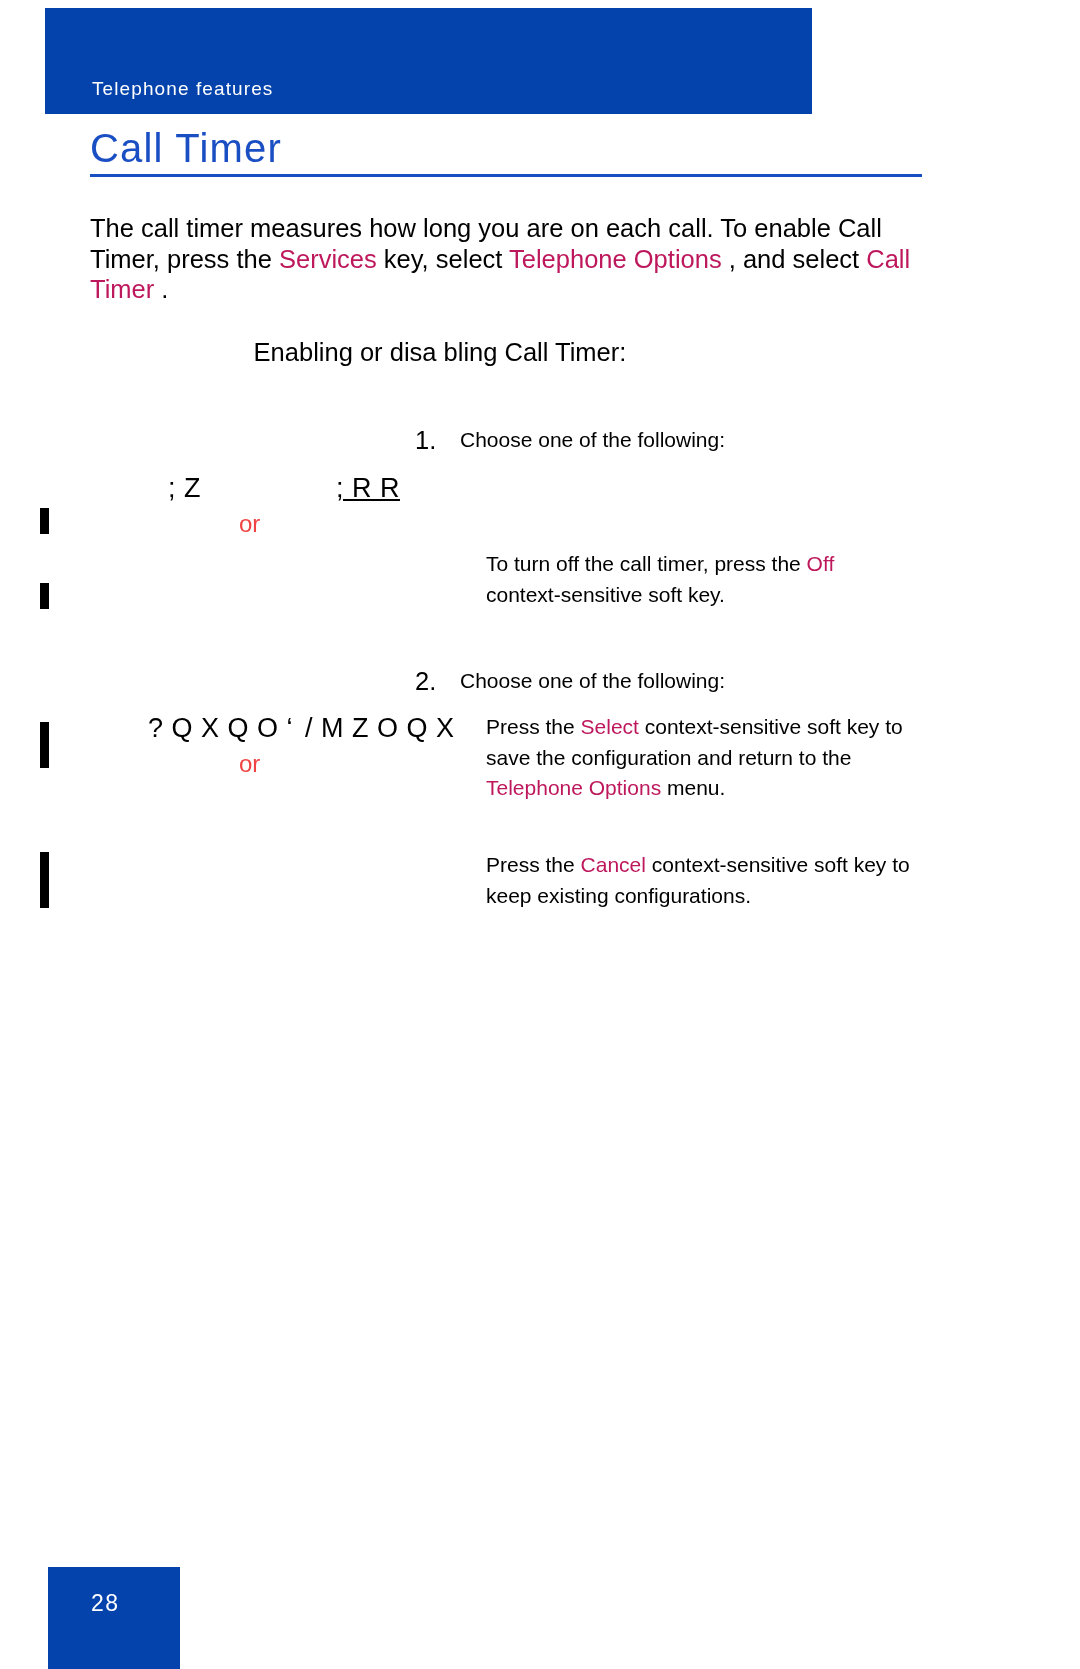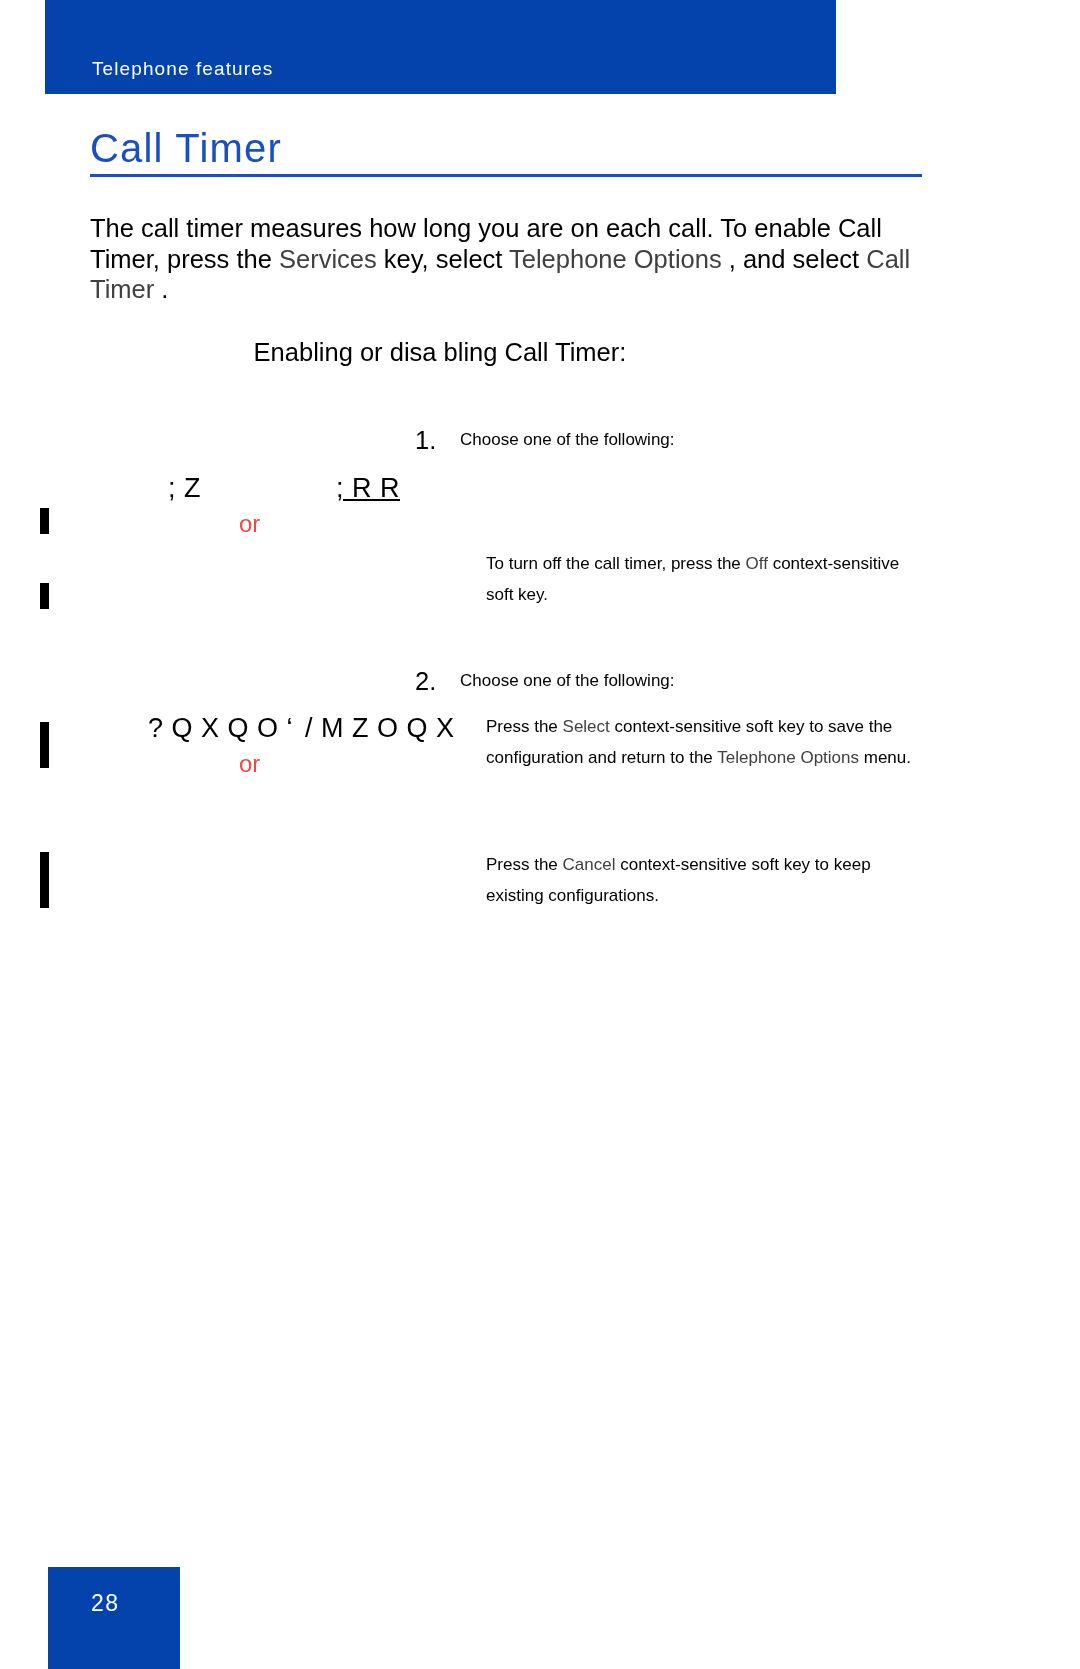--- a/index.html
+++ b/index.html
@@ -17,25 +17,24 @@
     width: 1080px;
     height: 1669px;
     background: #ffffff;
     overflow: hidden;
   }
 
   
   .header-banner {
     position: absolute;
     left: 45px;
-    top: 0px;
+    top: 8px;
     width: 767px;
-    height: 94px;
+    height: 106px;
     background: #0443ab;
-    padding-left: 24px;
   }
   .header-banner-label {
     position: absolute;
     left: 47px;
     bottom: 14px;
     color: #ffffff;
     font-size: 19px;
     letter-spacing: 1.1px;
     font-weight: 400;
     white-space: nowrap;
@@ -74,34 +73,34 @@
     width: 836px;
   }
   .enabling-line {
     left: 90px;
     top: 337px;
     width: 700px;
     text-align: center;
   }
 
   .kw {            
-    color: #404040;
+    color: #be185d;
   }
 
   
   .step-num {
     position: absolute;
     font-size: 25.5px;
     line-height: 30.5px;
     color: #000000;
     white-space: nowrap;
   }
   .step-body {
     position: absolute;
-    font-size: 17px;
+    font-size: 21px;
     line-height: 30.5px;
     color: #000000;
   }
 
   
   .glyph {
     position: absolute;
     font-size: 27px;
     line-height: 30px;
     color: #000000;

